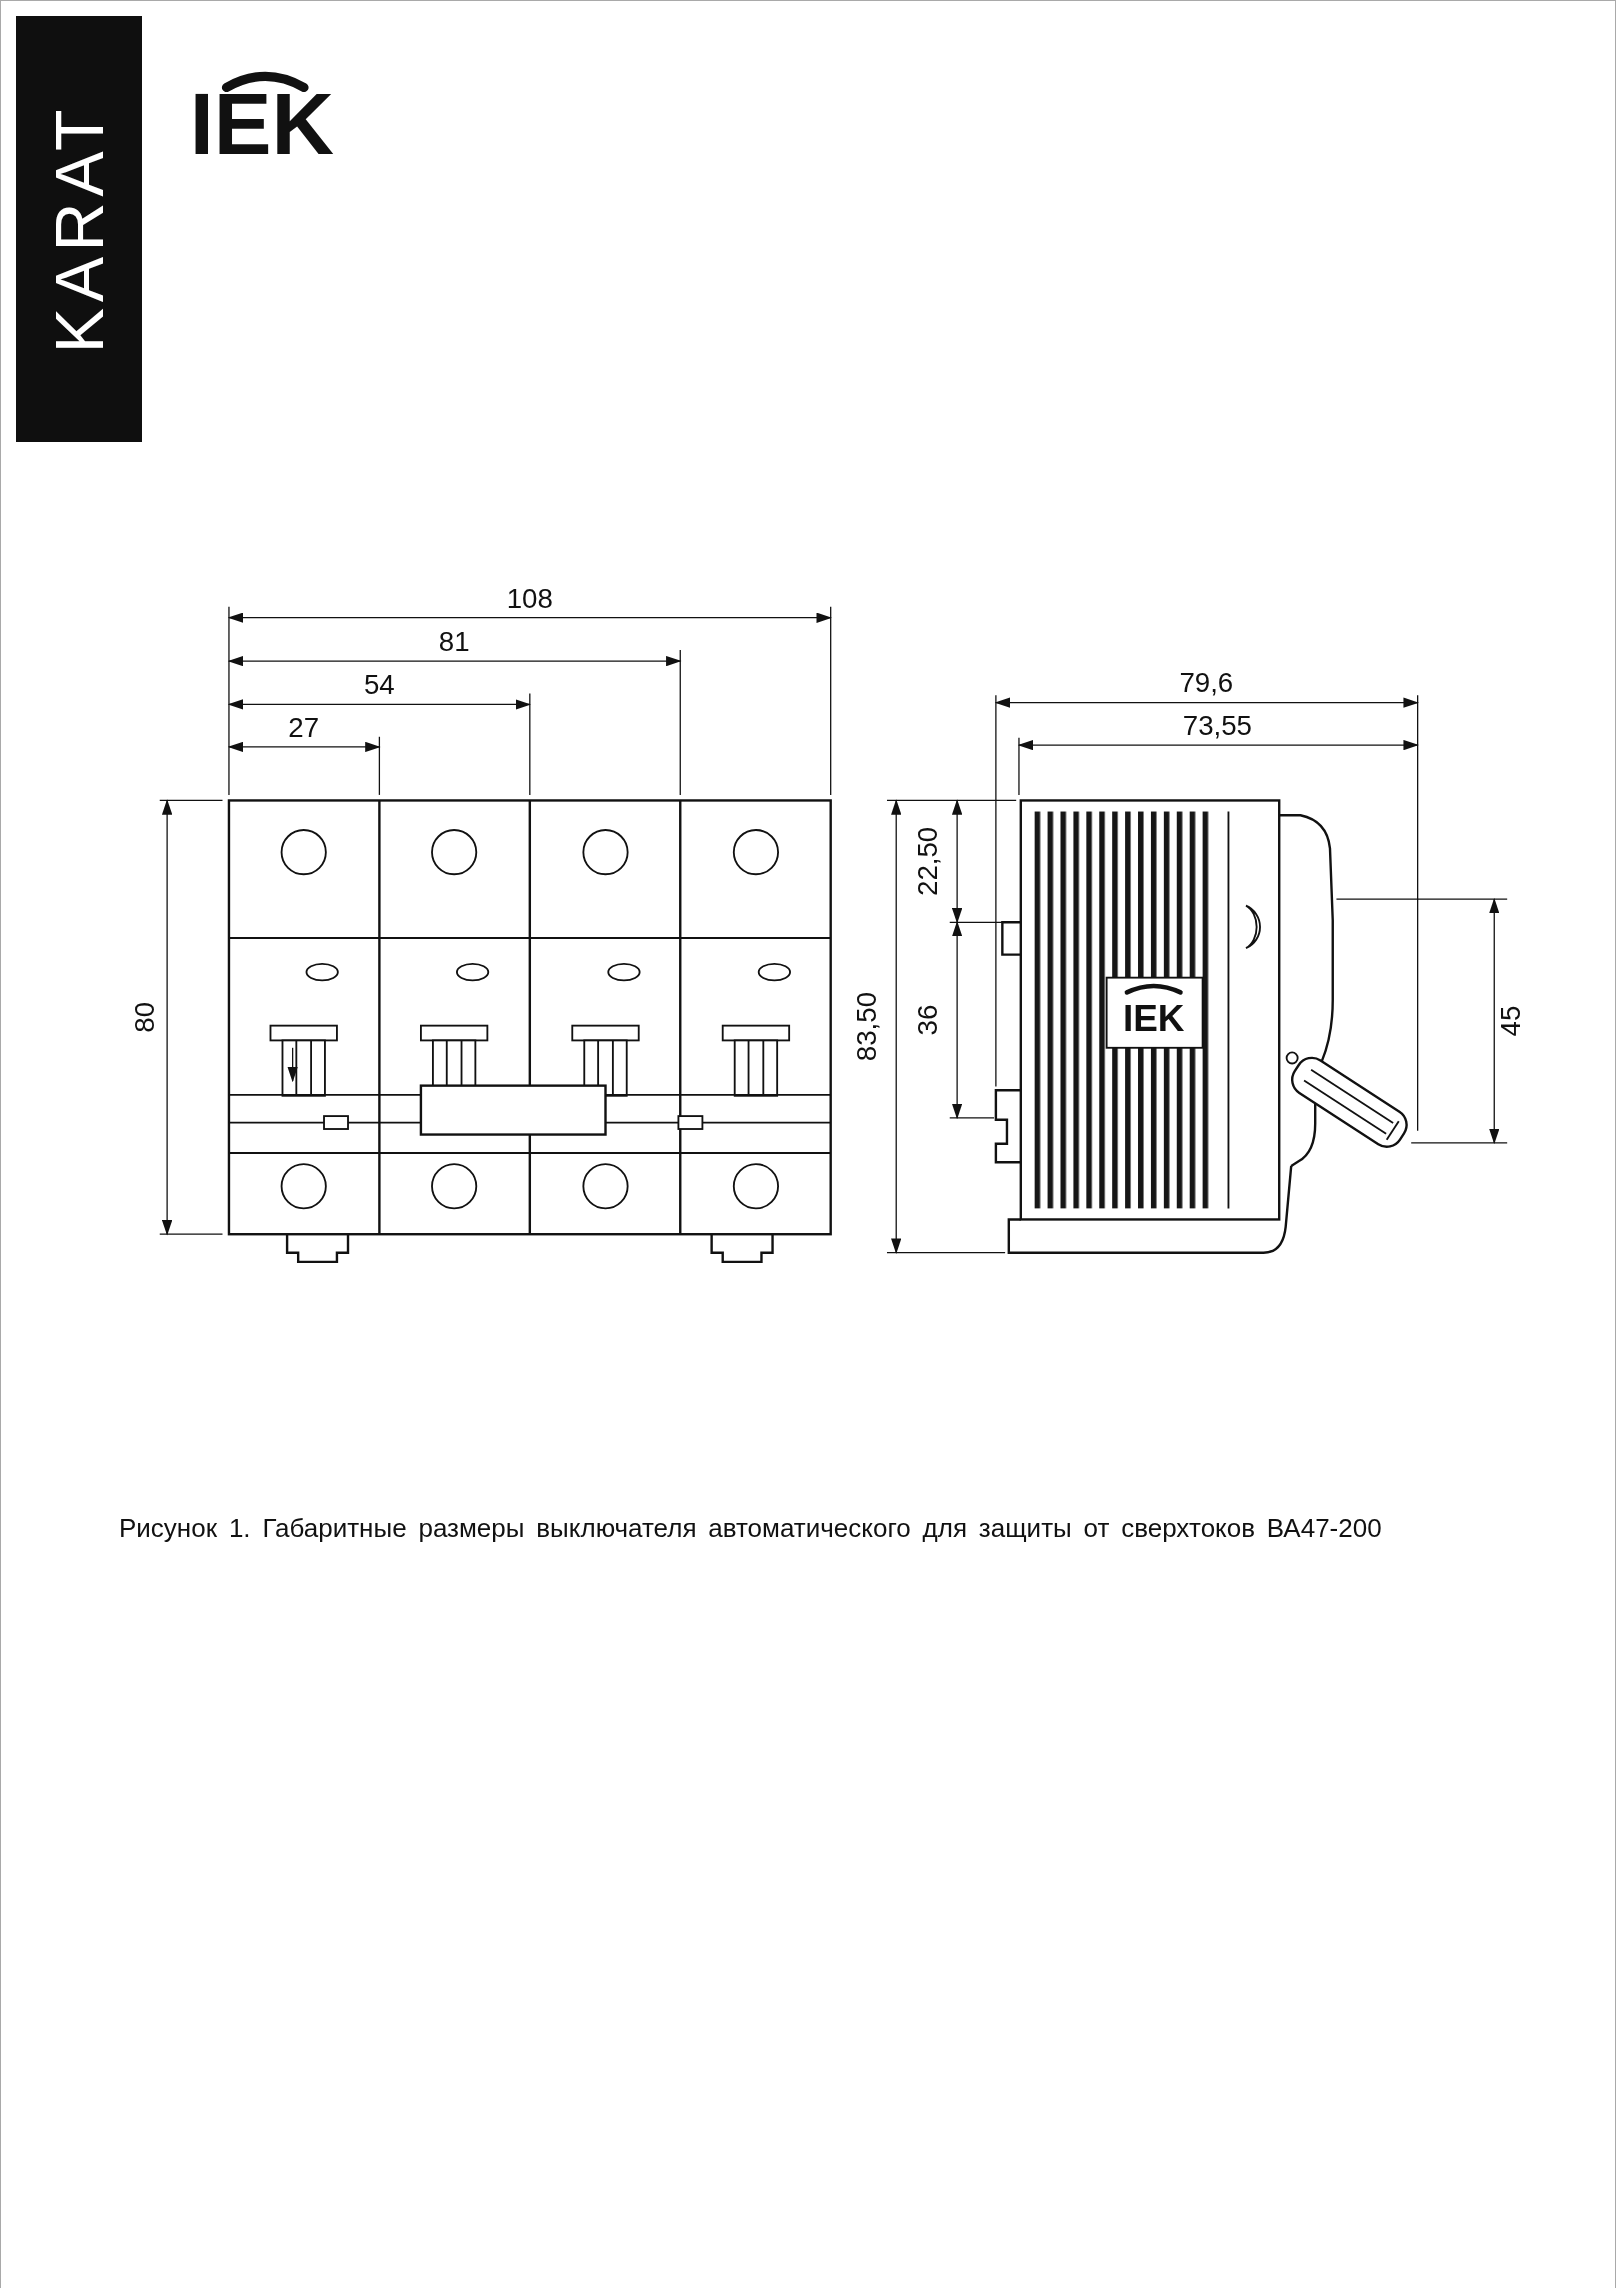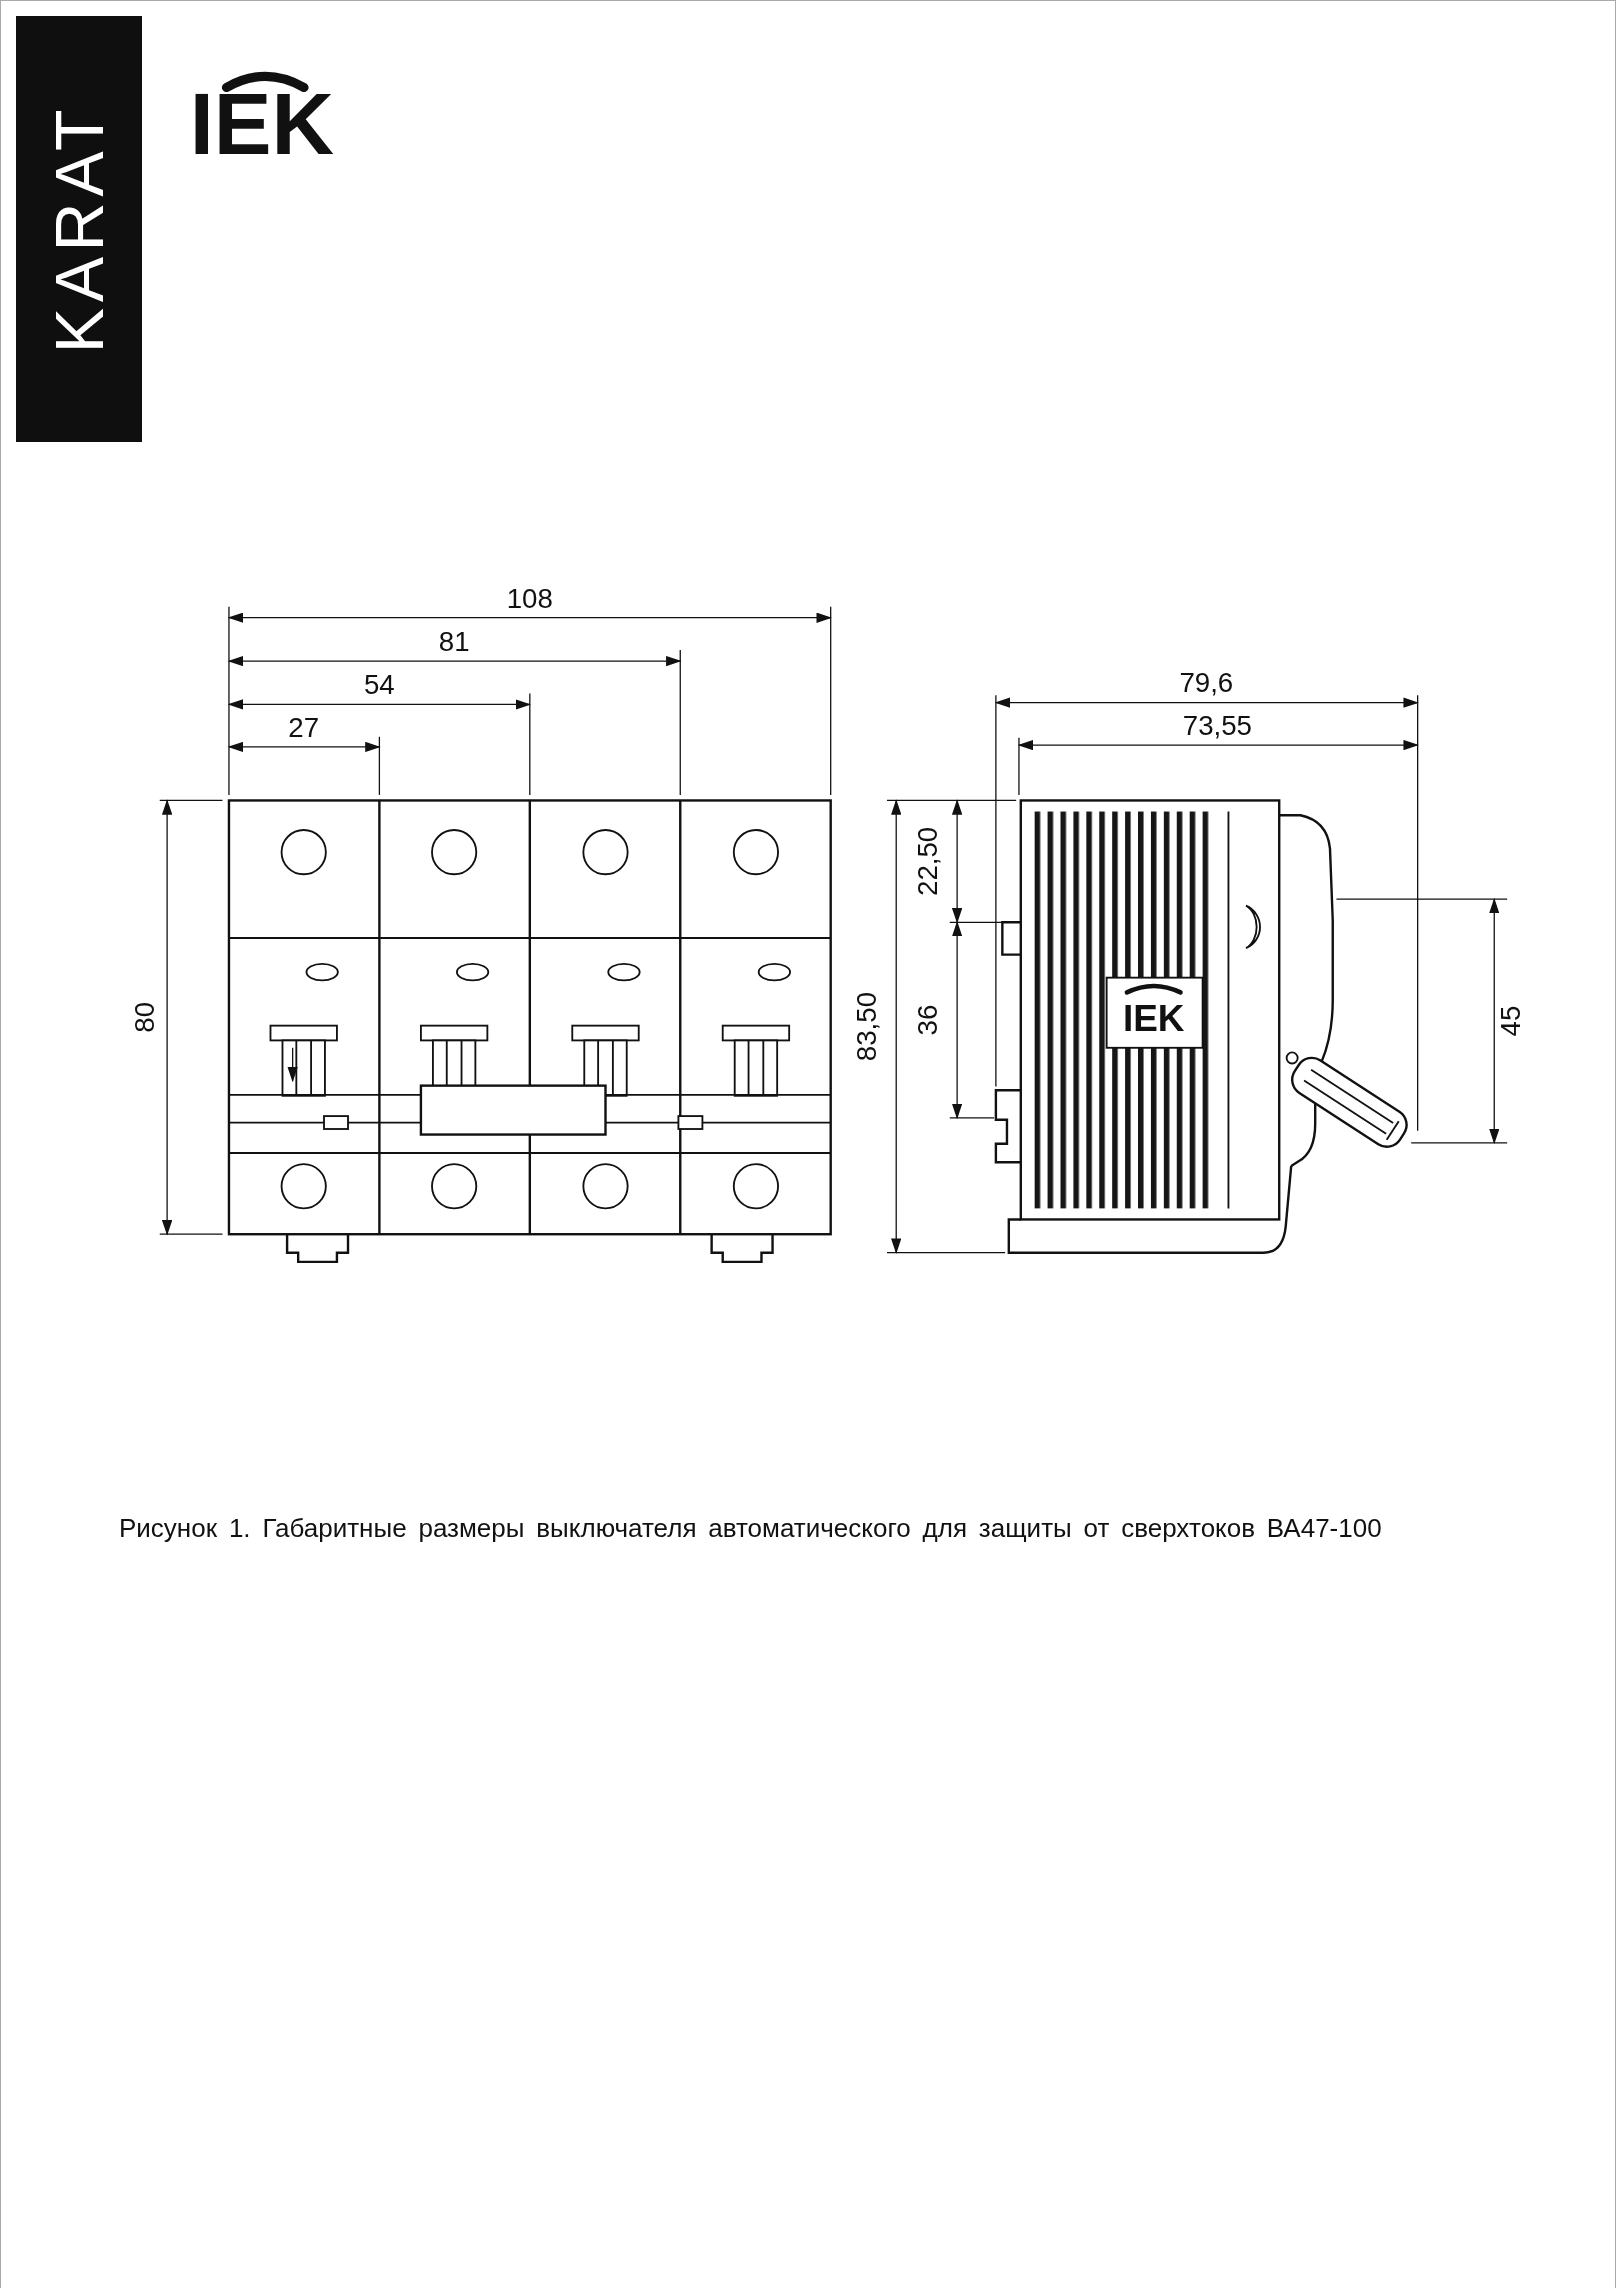--- a/index.html
+++ b/index.html
@@ -206,16 +206,16 @@
         </g>
 
         <path class="thick" d="M1105,438 L1085,438 L1085,473 L1105,473"></path>
         <path class="thick" d="M1105,620 L1078,620 L1078,652 L1090,652 L1090,678 L1078,678 L1078,698 L1105,698"></path>
 
         <path class="thick" d="M1105,760 L1092,760 L1092,796 L1368,796 Q1389,796 1392,768 L1398,702"></path>
       </g>
     </g>
   </svg>
 
-  <div class="caption">Рисунок 1. Габаритные размеры выключателя автоматического для защиты от сверхтоков ВА47-100</div>
+  <div class="caption">Рисунок 1. Габаритные размеры выключателя автоматического для защиты от сверхтоков ВА47-200</div>
 
 </div>
 
 
 </body></html>

